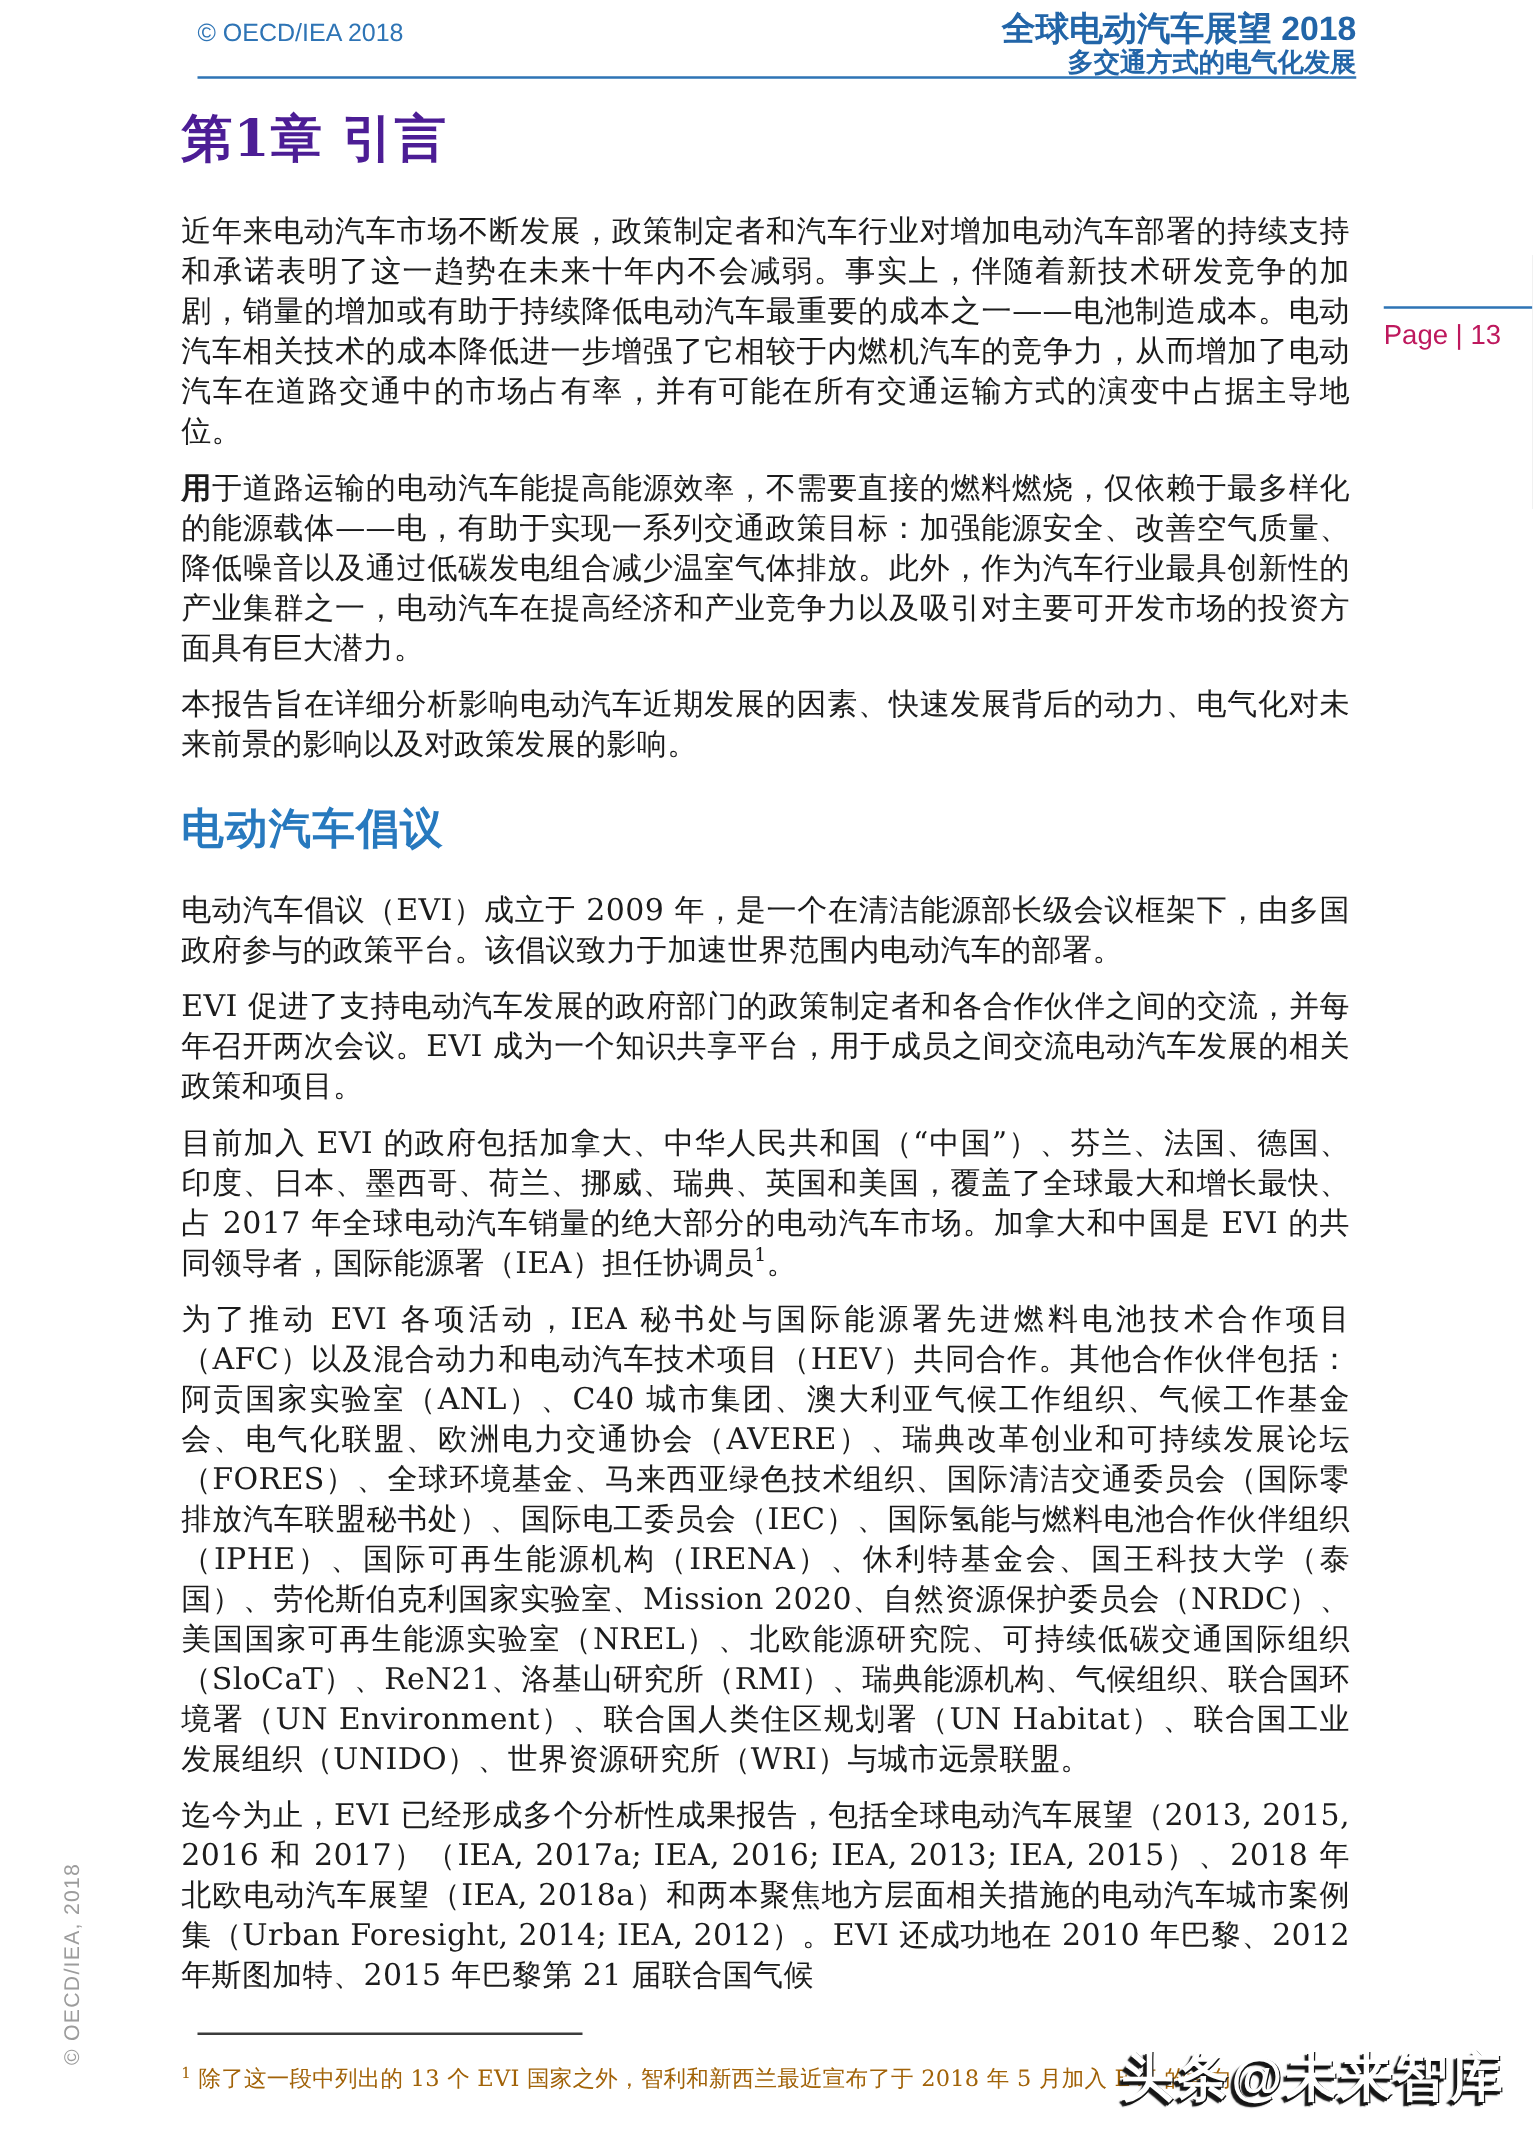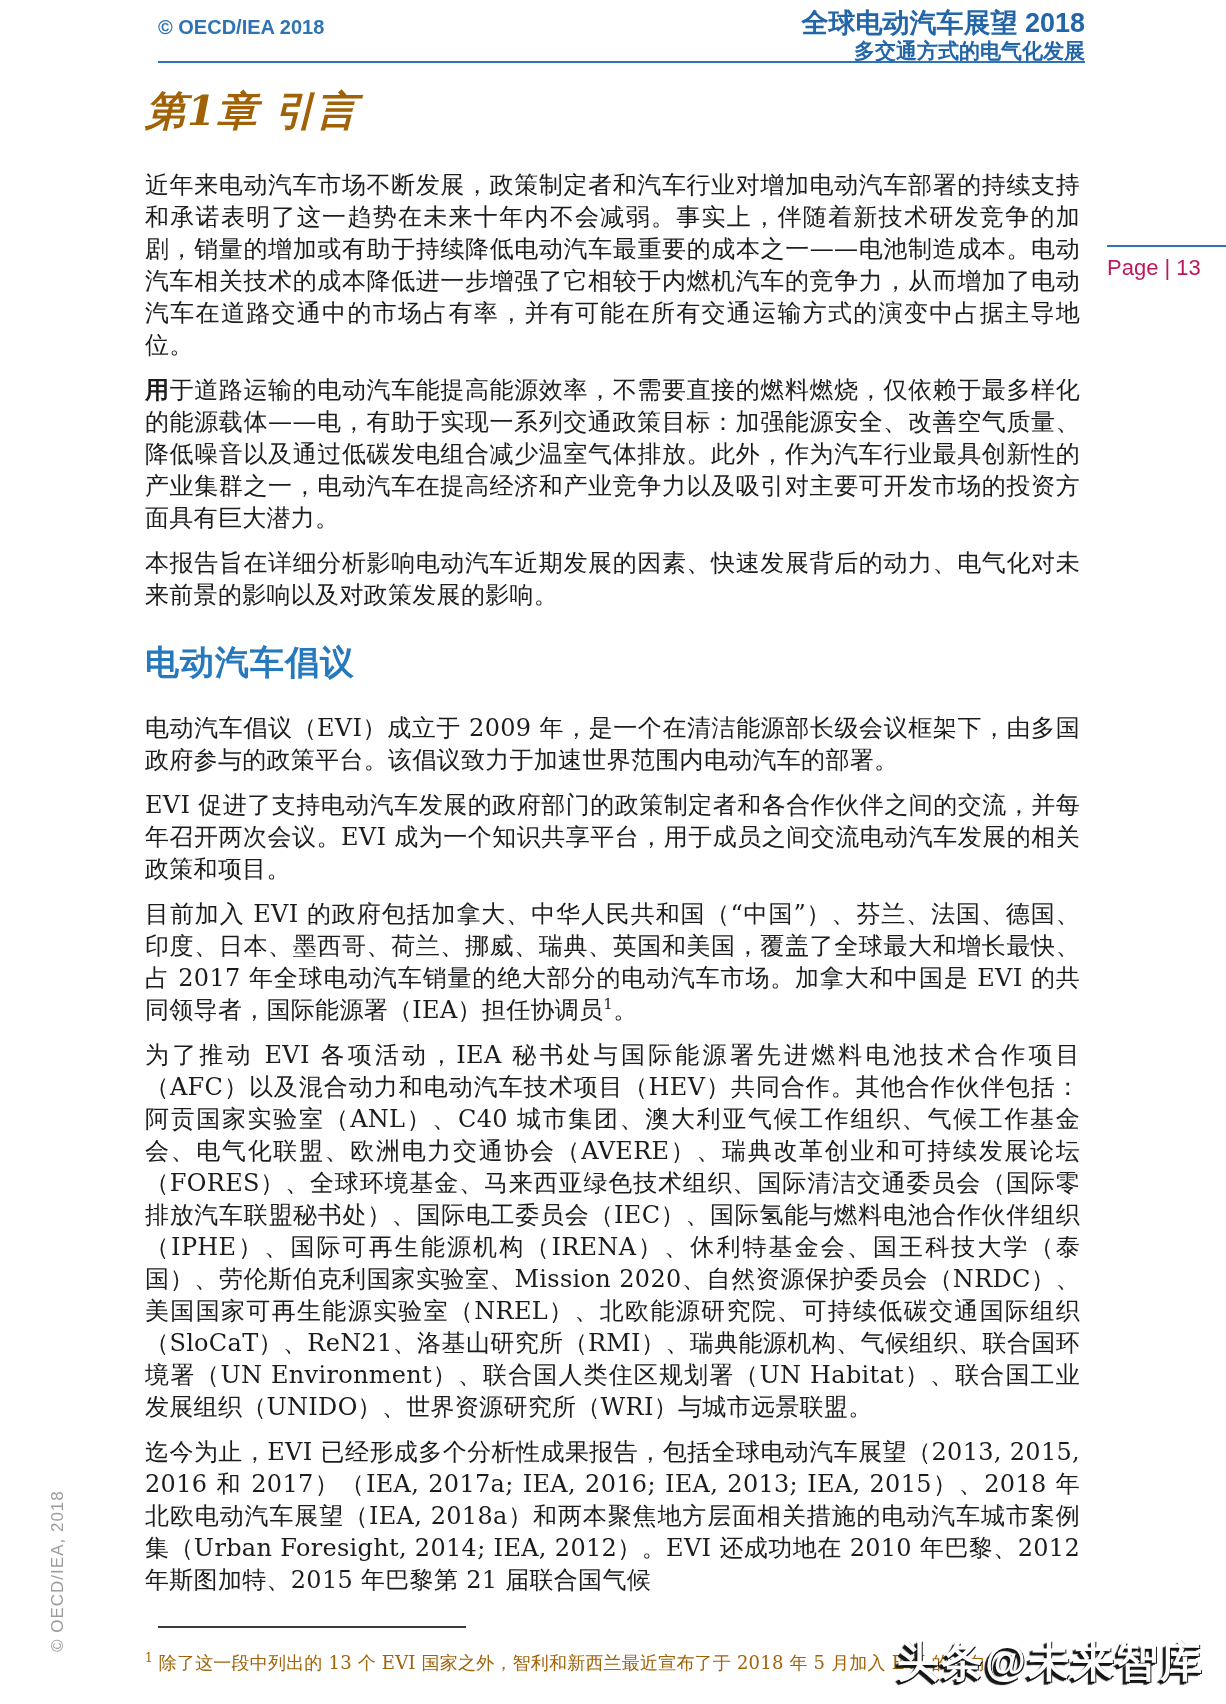--- a/index.html
+++ b/index.html
@@ -9,21 +9,21 @@
     background:#ffffff;
     margin:0 auto;
     overflow:hidden;
     font-family:"DejaVu Serif","Liberation Serif",serif;
     color:#1c1c1c;
   }
   
   .hdr-copy{
     position:absolute;left:158px;top:16px;
     font-family:"Liberation Sans","DejaVu Sans",sans-serif;
-    font-weight:700;font-size:20px;color:#2e74b5;
+    font-weight:400;font-size:20px;color:#2e74b5;
   }
   .hdr-right{
     position:absolute;right:141px;top:8px;text-align:right;
     font-family:"Liberation Sans","DejaVu Sans",sans-serif;color:#2265a8;margin-left:12px;
   }
   .hdr-title{font-size:27px;font-weight:700;line-height:30px;}
   .hdr-subtitle{font-size:21px;font-weight:700;line-height:26px;}
   .hdr-rule{
     position:absolute;left:158px;top:61px;width:927px;
     border-top:2px solid #2e74b5;height:0;
@@ -34,24 +34,23 @@
     font-family:"Liberation Sans","DejaVu Sans",sans-serif;
   }
   .page-label-rule{border-top:2px solid #2e74b5;height:0;}
   .page-label{color:#be185d;font-size:22px;padding-top:8px;}
   
   .content{
     position:absolute;left:145px;top:84px;width:935px;
   }
   .chapter-title{
     margin:0 0 30px 0;
-    font-size:41px;font-weight:700;color:#a16207;
+    font-size:41px;font-weight:700;color:#4c1d95;
     font-family:"DejaVu Serif","Liberation Serif",serif;
     letter-spacing:1px;
-    font-style:italic;
   }
   p.body{
     margin:0 0 13px 0;
     font-size:24px;line-height:32px;
     text-align:justify;
     letter-spacing:0.3px;
   }
   p.body .lead-char{font-weight:700;}
   sup.fn-ref{font-size:15px;line-height:0;}
   .section-title{

